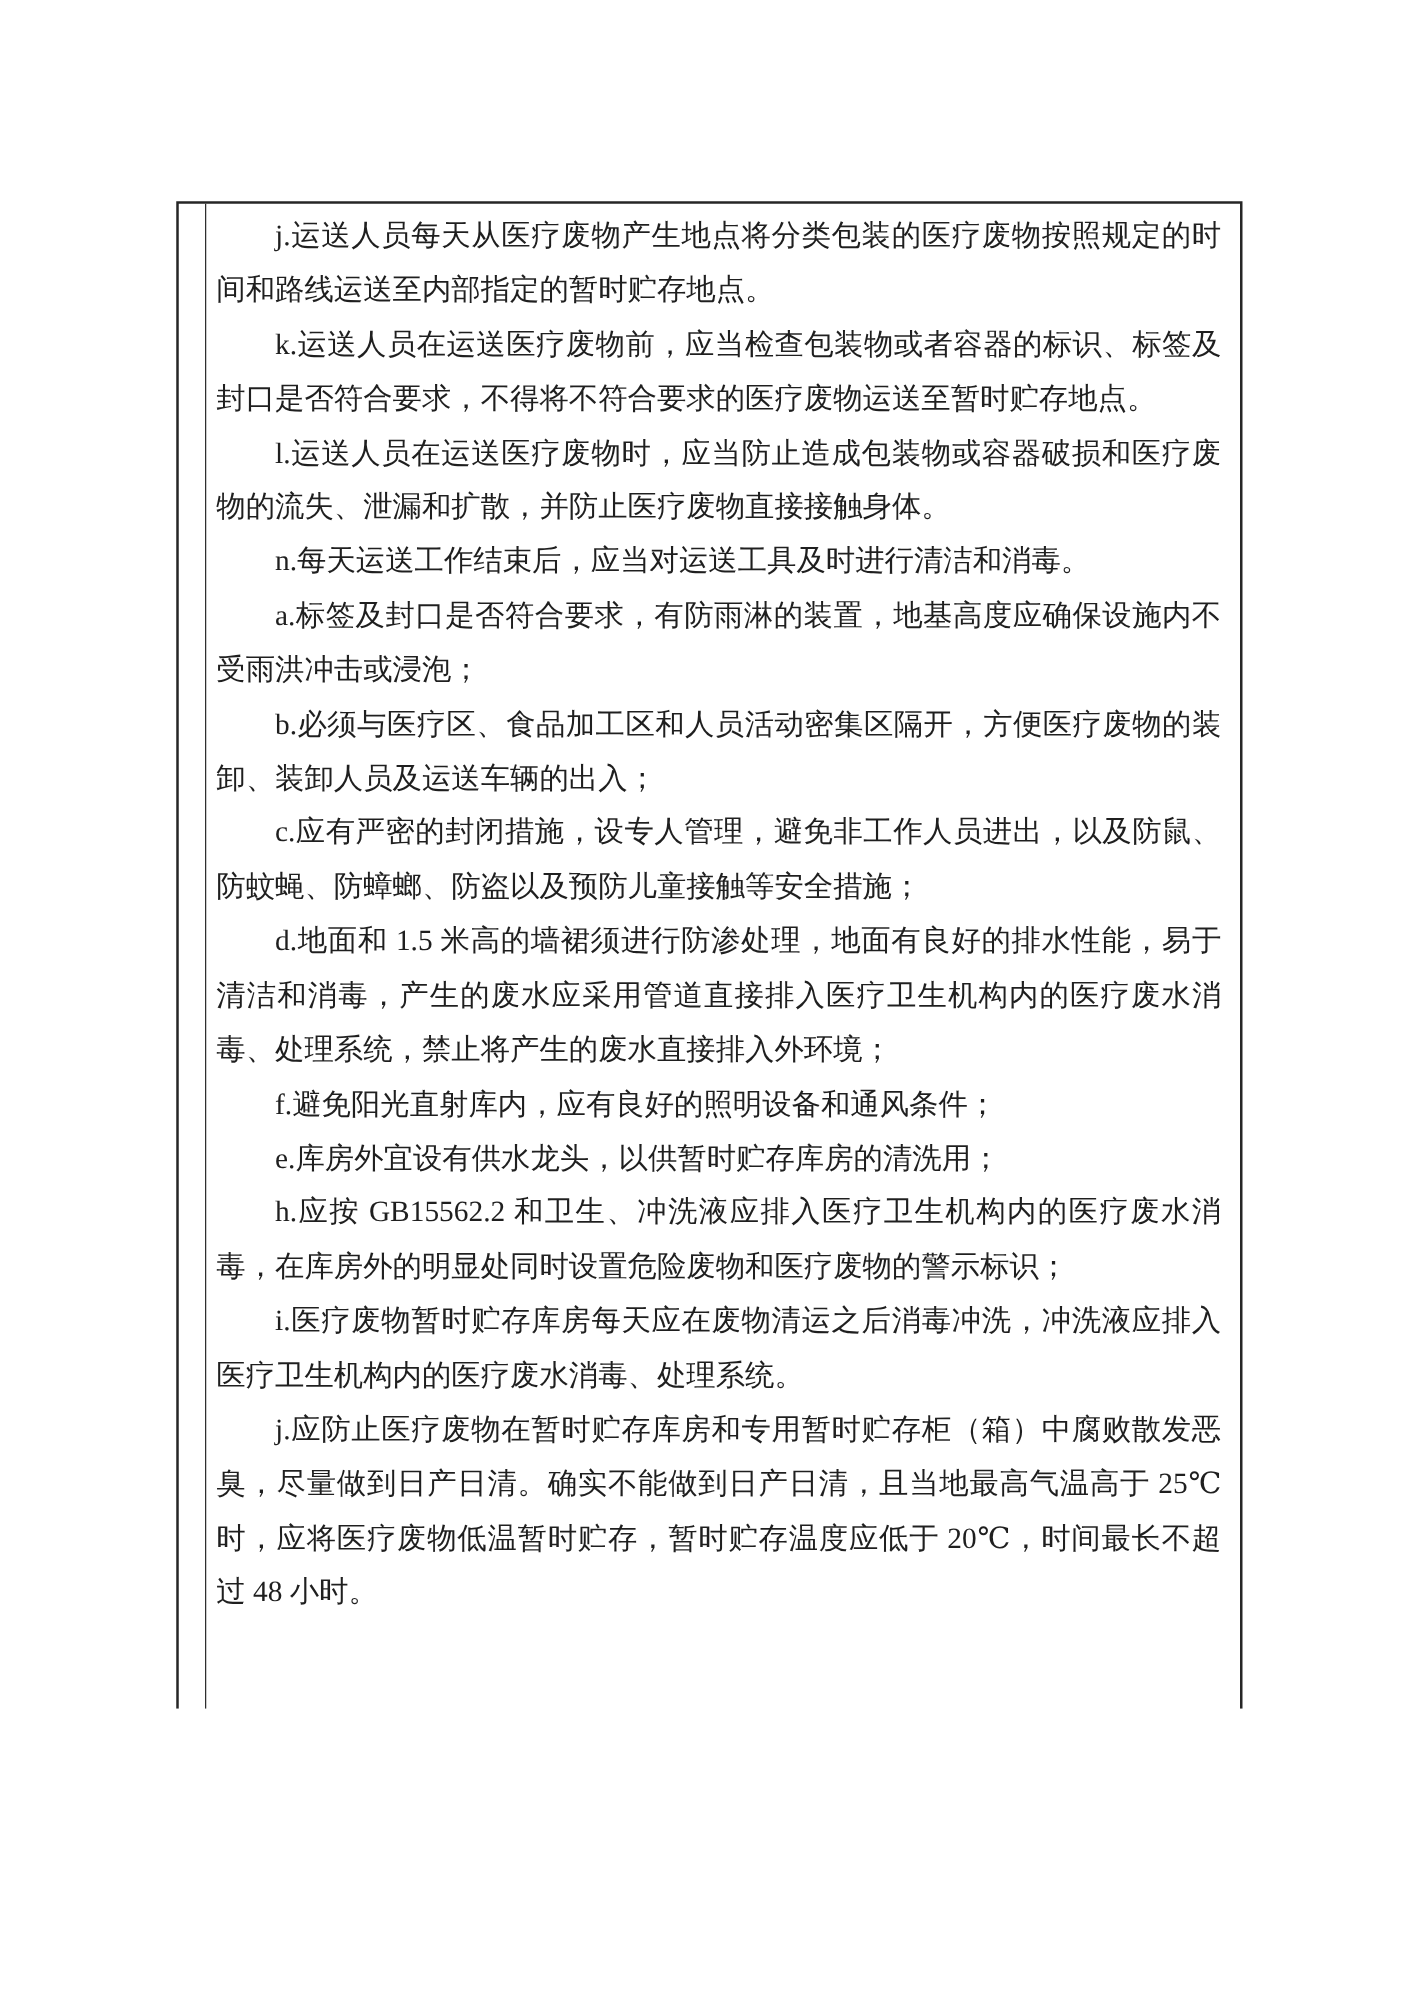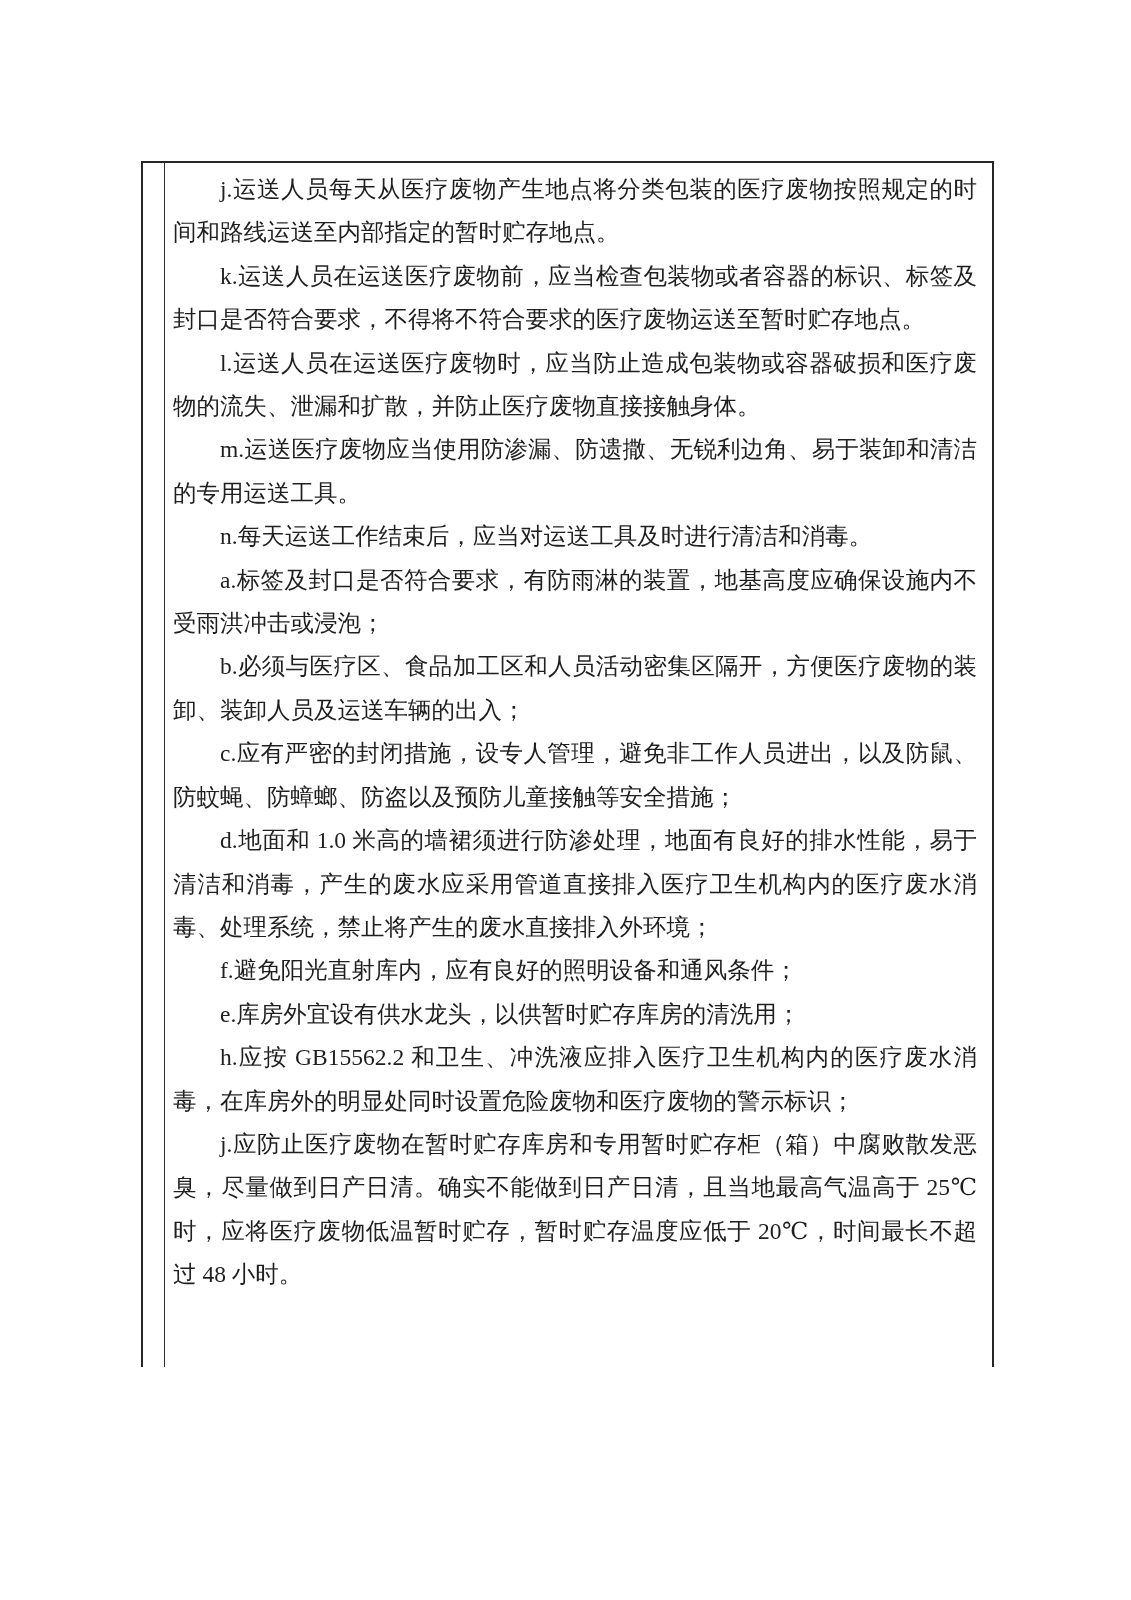--- a/index.html
+++ b/index.html
@@ -62,28 +62,28 @@
 <body>
 
 <div class="sheet">
 
   <div class="doc-table">
     <div class="stub-col"></div>
     <div class="content-cell">
       <p class="para">j.运送人员每天从医疗废物产生地点将分类包装的医疗废物按照规定的时间和路线运送至内部指定的暂时贮存地点。</p>
       <p class="para">k.运送人员在运送医疗废物前，应当检查包装物或者容器的标识、标签及封口是否符合要求，不得将不符合要求的医疗废物运送至暂时贮存地点。</p>
       <p class="para">l.运送人员在运送医疗废物时，应当防止造成包装物或容器破损和医疗废物的流失、泄漏和扩散，并防止医疗废物直接接触身体。</p>
-      <p class="para">m.运送医疗废物应当使用防渗漏、防遗撒、无锐利边角、易于装卸和清洁的专用运送工具。</p>
       <p class="para">n.每天运送工作结束后，应当对运送工具及时进行清洁和消毒。</p>
       <p class="para">a.标签及封口是否符合要求，有防雨淋的装置，地基高度应确保设施内不受雨洪冲击或浸泡；</p>
       <p class="para">b.必须与医疗区、食品加工区和人员活动密集区隔开，方便医疗废物的装卸、装卸人员及运送车辆的出入；</p>
       <p class="para">c.应有严密的封闭措施，设专人管理，避免非工作人员进出，以及防鼠、防蚊蝇、防蟑螂、防盗以及预防儿童接触等安全措施；</p>
-      <p class="para">d.地面和 1.0 米高的墙裙须进行防渗处理，地面有良好的排水性能，易于清洁和消毒，产生的废水应采用管道直接排入医疗卫生机构内的医疗废水消毒、处理系统，禁止将产生的废水直接排入外环境；</p>
+      <p class="para">d.地面和 1.5 米高的墙裙须进行防渗处理，地面有良好的排水性能，易于清洁和消毒，产生的废水应采用管道直接排入医疗卫生机构内的医疗废水消毒、处理系统，禁止将产生的废水直接排入外环境；</p>
       <p class="para">f.避免阳光直射库内，应有良好的照明设备和通风条件；</p>
       <p class="para">e.库房外宜设有供水龙头，以供暂时贮存库房的清洗用；</p>
       <p class="para">h.应按 GB15562.2 和卫生、冲洗液应排入医疗卫生机构内的医疗废水消毒，在库房外的明显处同时设置危险废物和医疗废物的警示标识；</p>
+      <p class="para">i.医疗废物暂时贮存库房每天应在废物清运之后消毒冲洗，冲洗液应排入医疗卫生机构内的医疗废水消毒、处理系统。</p>
       <p class="para">j.应防止医疗废物在暂时贮存库房和专用暂时贮存柜（箱）中腐败散发恶臭，尽量做到日产日清。确实不能做到日产日清，且当地最高气温高于 25℃时，应将医疗废物低温暂时贮存，暂时贮存温度应低于 20℃，时间最长不超过 48 小时。</p>
     </div>
   </div>
 
   <div class="page-number">—51—</div>
 
 </div>
 
 </body></html>

